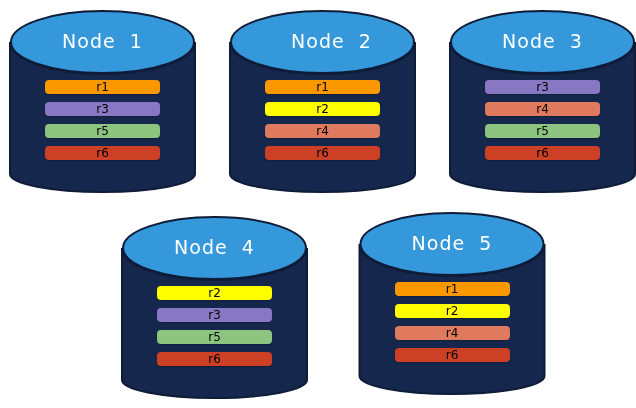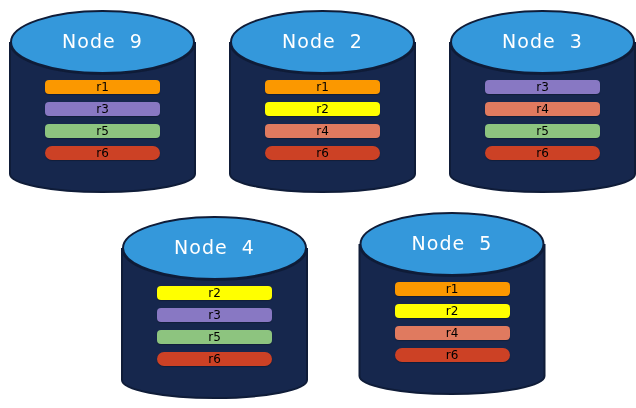--- a/index.html
+++ b/index.html
@@ -49,61 +49,60 @@
     height: 14px;
     border-radius: 4px;
     margin: 0 auto 8px auto;
     display: flex;
     align-items: center;
     justify-content: center;
     box-shadow: 0 1px 1px rgba(0,0,0,0.25);
   }
   .replica-bar:last-child {
     margin-bottom: 0;
-    border-radius: 7px;
   }
   .replica-label {
     font-size: 12px;
     font-weight: normal;
     color: #000000;
     line-height: 1;
     font-family: "DejaVu Sans", sans-serif;
   }
 </style>
 </head>
 <body>
 
 <div id="canvas" style="background: rgb(255, 255, 255);">
     <div class="node" style="left: 10px; top: 10px; width: 185px; height: 180px;">
       <svg class="node-svg" viewBox="0 0 185 180">
         <path d="M 0 32 L 0 164 A 92.5 18 0 0 0 185 164 L 185 32 A 92.5 32 0 0 1 0 32 Z" fill="#16274d" stroke="#0f1c38" stroke-width="2"></path>
         <ellipse cx="92.5" cy="32" rx="91.5" ry="31" fill="#3498db" stroke="#0f1c38" stroke-width="2"></ellipse>
       </svg>
-      <div class="node-title" style="top: 20px; color: rgb(255, 255, 255);">Node  9</div>
+      <div class="node-title" style="top: 20px; color: rgb(255, 255, 255);">Node  1</div>
       <div class="replicas" style="top: 70px;">
         <div class="replica-bar" style="background: rgb(251, 152, 0); width: 115px;">
           <span class="replica-label">r1</span>
         </div>
         <div class="replica-bar" style="background: rgb(136, 120, 195); width: 115px;">
           <span class="replica-label">r3</span>
         </div>
         <div class="replica-bar" style="background: rgb(141, 196, 127); width: 115px;">
           <span class="replica-label">r5</span>
         </div>
         <div class="replica-bar" style="background: rgb(204, 65, 37); width: 115px;">
           <span class="replica-label">r6</span>
         </div>
       </div>
     </div>
     <div class="node" style="left: 230px; top: 10px; width: 185px; height: 180px;">
       <svg class="node-svg" viewBox="0 0 185 180">
         <path d="M 0 32 L 0 164 A 92.5 18 0 0 0 185 164 L 185 32 A 92.5 32 0 0 1 0 32 Z" fill="#16274d" stroke="#0f1c38" stroke-width="2"></path>
         <ellipse cx="92.5" cy="32" rx="91.5" ry="31" fill="#3498db" stroke="#0f1c38" stroke-width="2"></ellipse>
       </svg>
-      <div class="node-title" style="top: 20px; color: rgb(255, 255, 255);">Node  2</div>
+      <div class="node-title" style="top: 20px; color: rgb(255, 255, 255); padding-left: 9px;">Node  2</div>
       <div class="replicas" style="top: 70px;">
         <div class="replica-bar" style="background: rgb(251, 152, 0); width: 115px;">
           <span class="replica-label">r1</span>
         </div>
         <div class="replica-bar" style="background: rgb(255, 255, 0); width: 115px;">
           <span class="replica-label">r2</span>
         </div>
         <div class="replica-bar" style="background: rgb(224, 122, 95); width: 115px;">
           <span class="replica-label">r4</span>
         </div>

